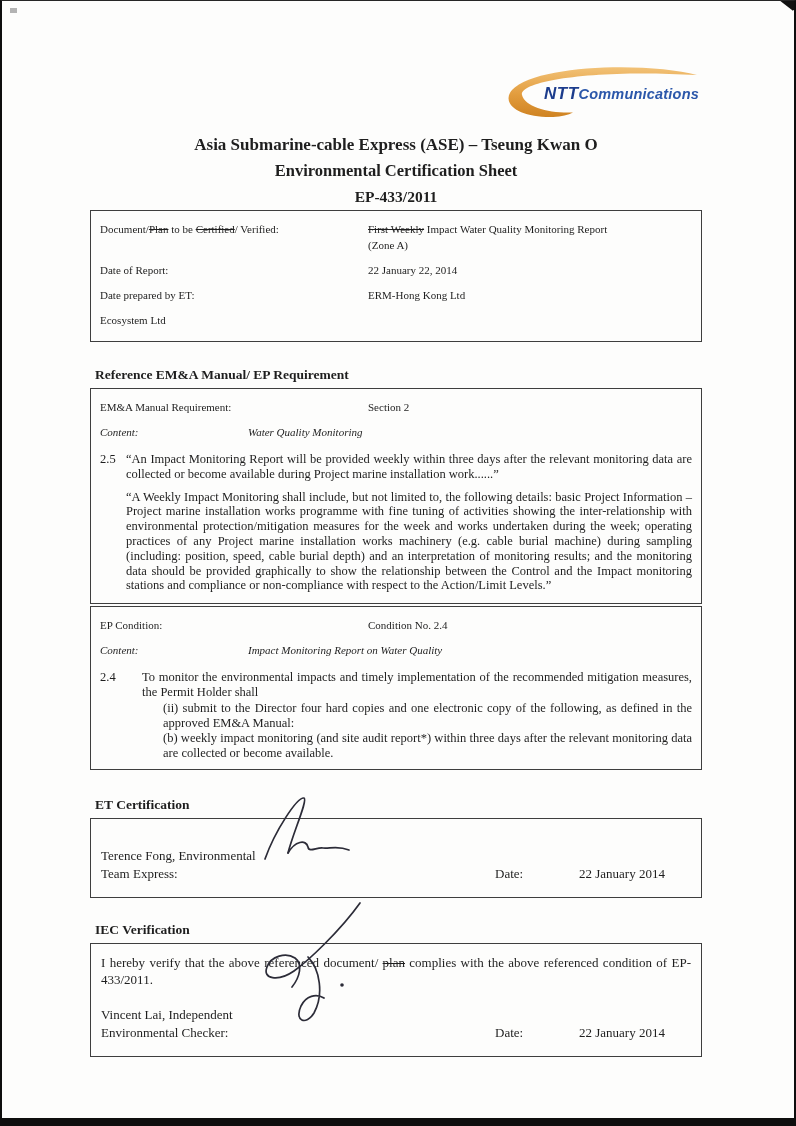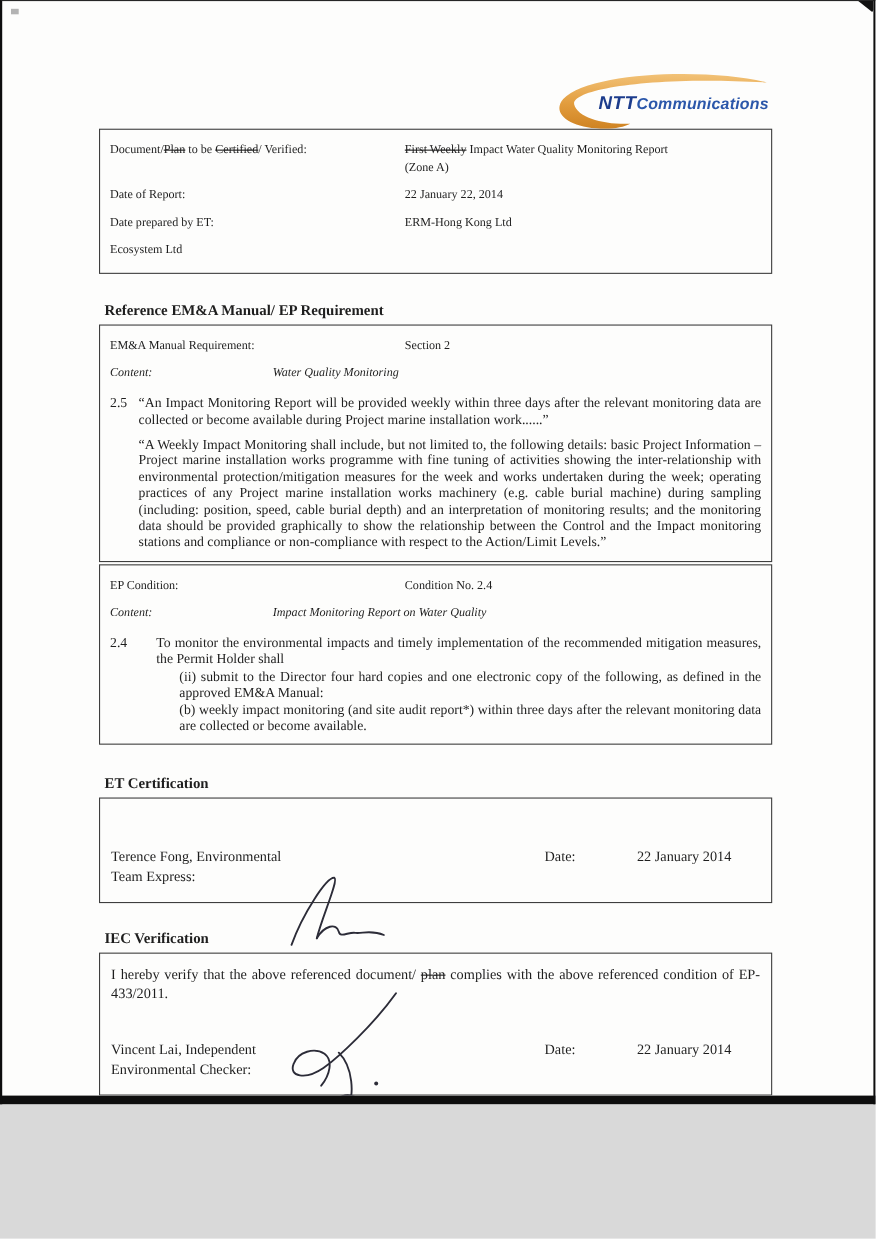--- a/index.html
+++ b/index.html
@@ -1,18 +1,18 @@
 <!DOCTYPE html>
 <html><head>
 <meta charset="utf-8">
 <style>
   html,body{margin:0;padding:0;background:#d9d9d9;}
   .scan{
     position:relative;
-    width:796px;height:1004px;
+    width:796px;height:1126px;
     box-sizing:border-box;
     background:#fdfdfc;
     border-left:2px solid #0e0e0e;
     border-right:2px solid #0e0e0e;
     border-top:1px solid #262626;
     border-bottom:8px solid #0e0e0e;
     overflow:hidden;
     font-family:"Liberation Serif","DejaVu Serif",serif;
     color:#1e1e1e;
   }
@@ -51,21 +51,21 @@
   .pnum{flex:0 0 26px;}
   .pnum-w{flex:0 0 42px;}
   .ptext{flex:1;text-align:justify;}
   .para-cont{margin:8px 0 2px 26px;font-size:12.5px;line-height:14.8px;text-align:justify;}
   .sub-item{margin-left:63px;font-size:12.5px;line-height:14.8px;text-align:justify;margin-top:1px;}
   .footnote{font-size:12.5px;line-height:15px;margin-top:3px;}
   .strike{text-decoration:line-through;text-decoration-thickness:1.2px;}
   .gap2{height:2px;}
   
   .stmt{font-size:13px;line-height:17px;text-align:justify;}
-  .signer-row{display:flex;margin-top:34px;font-size:13px;line-height:18px;}
+  .signer-row{display:flex;align-items:flex-end;margin-top:18px;font-size:13px;line-height:18px;}
   .signer{flex:0 0 250px;}
   .date-group{margin-left:auto;display:flex;width:196px;}
   .date-label{flex:0 0 84px;}
   .sig{position:absolute;pointer-events:none;}
 </style>
 </head>
 <body>
 
 <div class="scan">
   <div class="speck" style="left:8px;top:7px;width:7px;height:5px;"></div>
@@ -84,20 +84,25 @@
             </linearGradient>
           </defs>
           <path d="M197,8 C150,-5 36,-3 12,23 C1,36 17,49 46,50 C58,50.5 67,48.5 73,45.5 C49,46.5 25,40 22,28 C19,14 92,2 197,8 Z" fill="url(#sw)"></path>
         </svg>
         <div class="logo-text">
           <span class="logo-ntt">NTT</span><span class="logo-comm">Communications</span>
         </div>
       </div>
     </div>
 
+    <div class="titles">
+      <div class="title-l1">Asia Submarine-cable Express (ASE) – Tseung Kwan O</div>
+      <div class="title-l2">Environmental Certification Sheet</div>
+      <div class="title-l3">EP-433/2011</div>
+    </div>
 
     <div class="box box-pad">
       <div class="frow">
         <div class="flabel"><span>Document/</span><span class="strike">Plan</span><span> to be </span><span class="strike">Certified</span><span>/ Verified:</span></div>
         <div class="fvalue">
           <span class="strike">First Weekly</span><span> Impact Water Quality Monitoring Report</span>
           <div>(Zone A)</div>
         </div>
       </div>
       <div class="frow">

